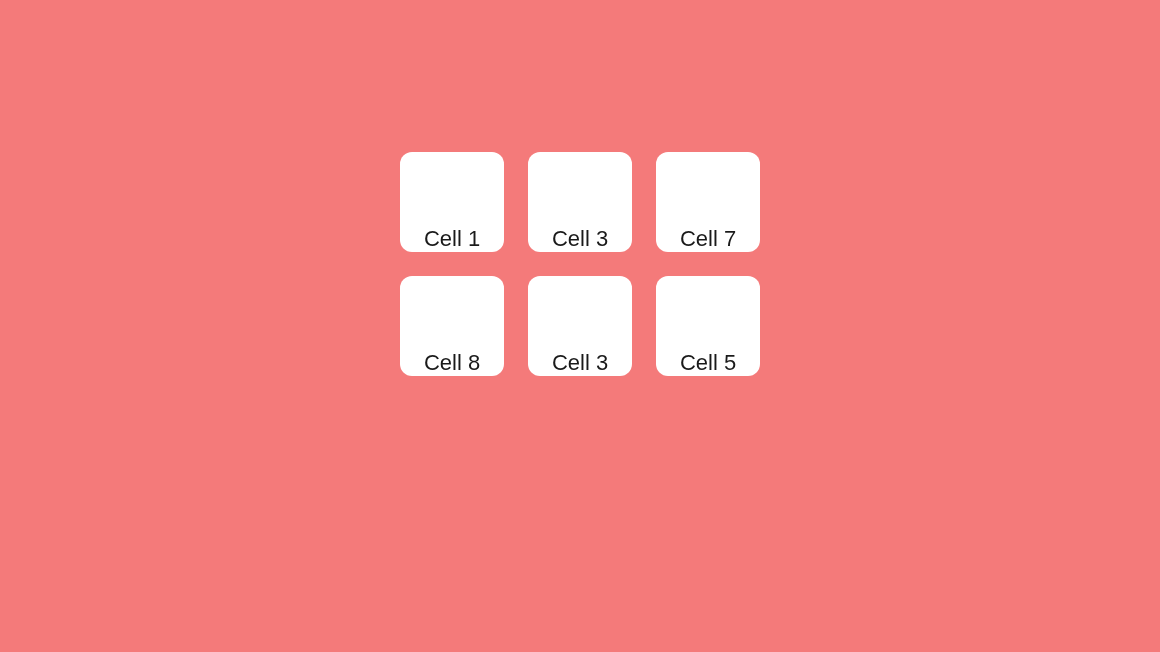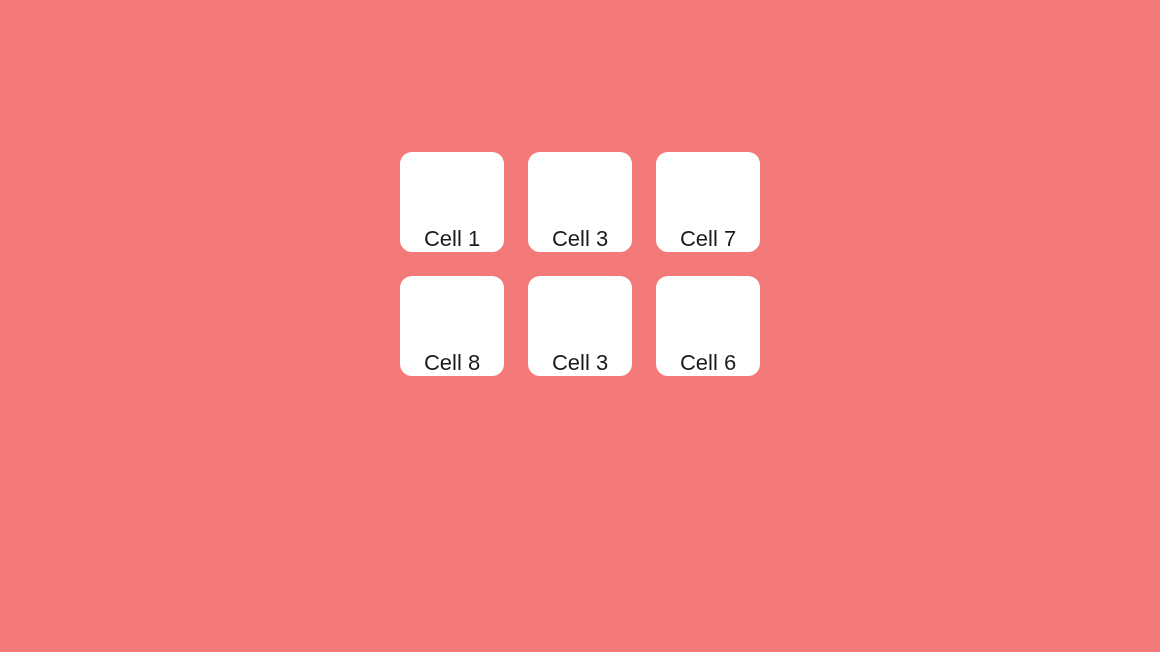--- a/index.html
+++ b/index.html
@@ -48,15 +48,15 @@
   <div class="cell">
     <span>Cell 7</span>
   </div>
   <div class="cell">
     <span>Cell 8</span>
   </div>
   <div class="cell">
     <span>Cell 3</span>
   </div>
   <div class="cell">
-    <span>Cell 6</span>
+    <span>Cell 5</span>
   </div>
 </div>
 
 </body></html>

